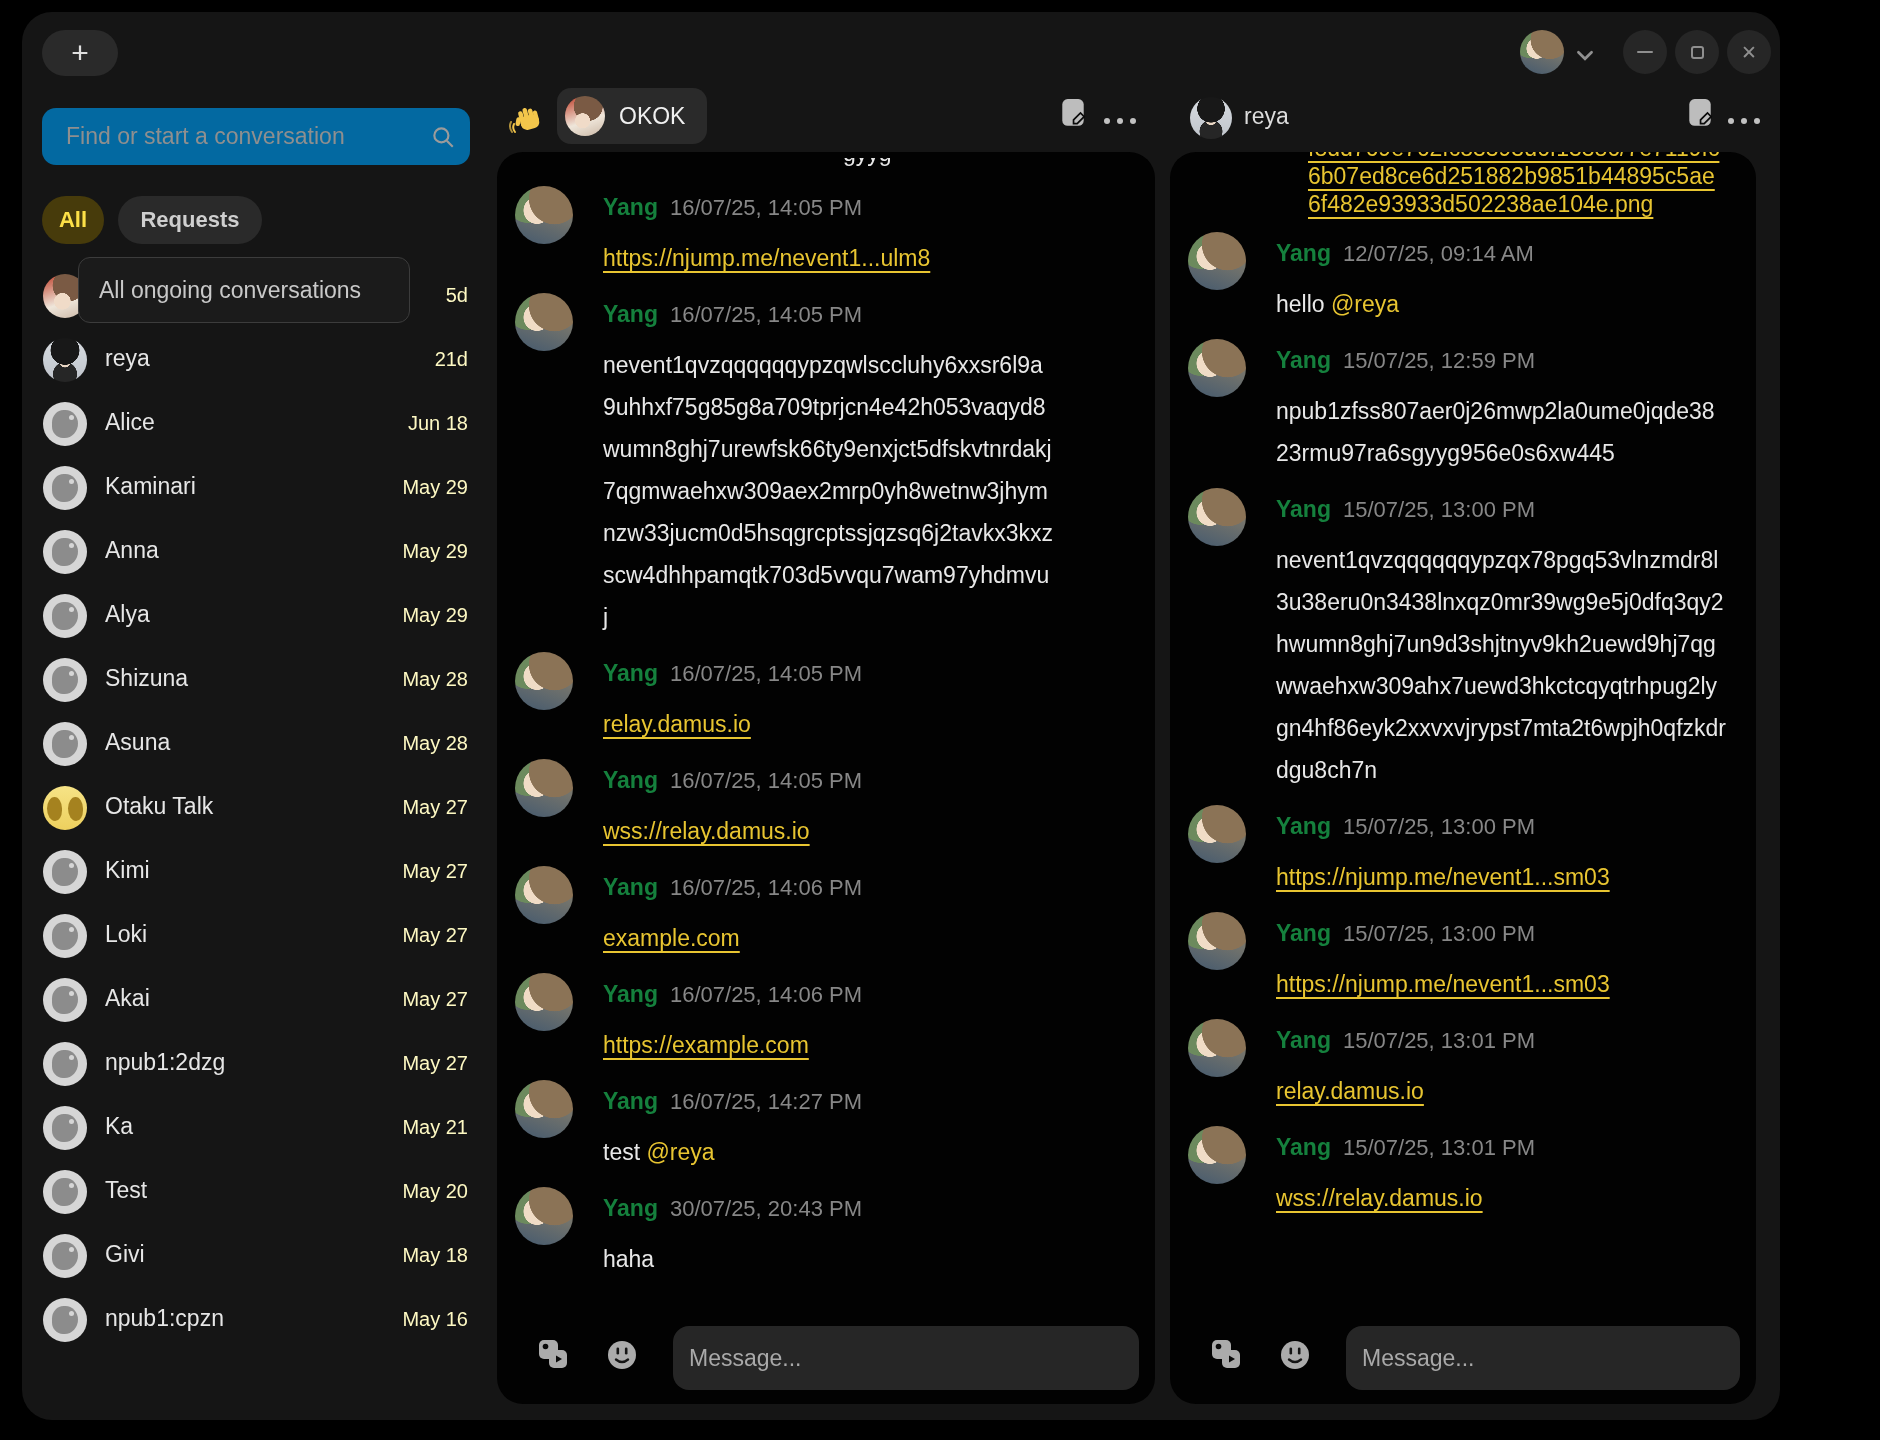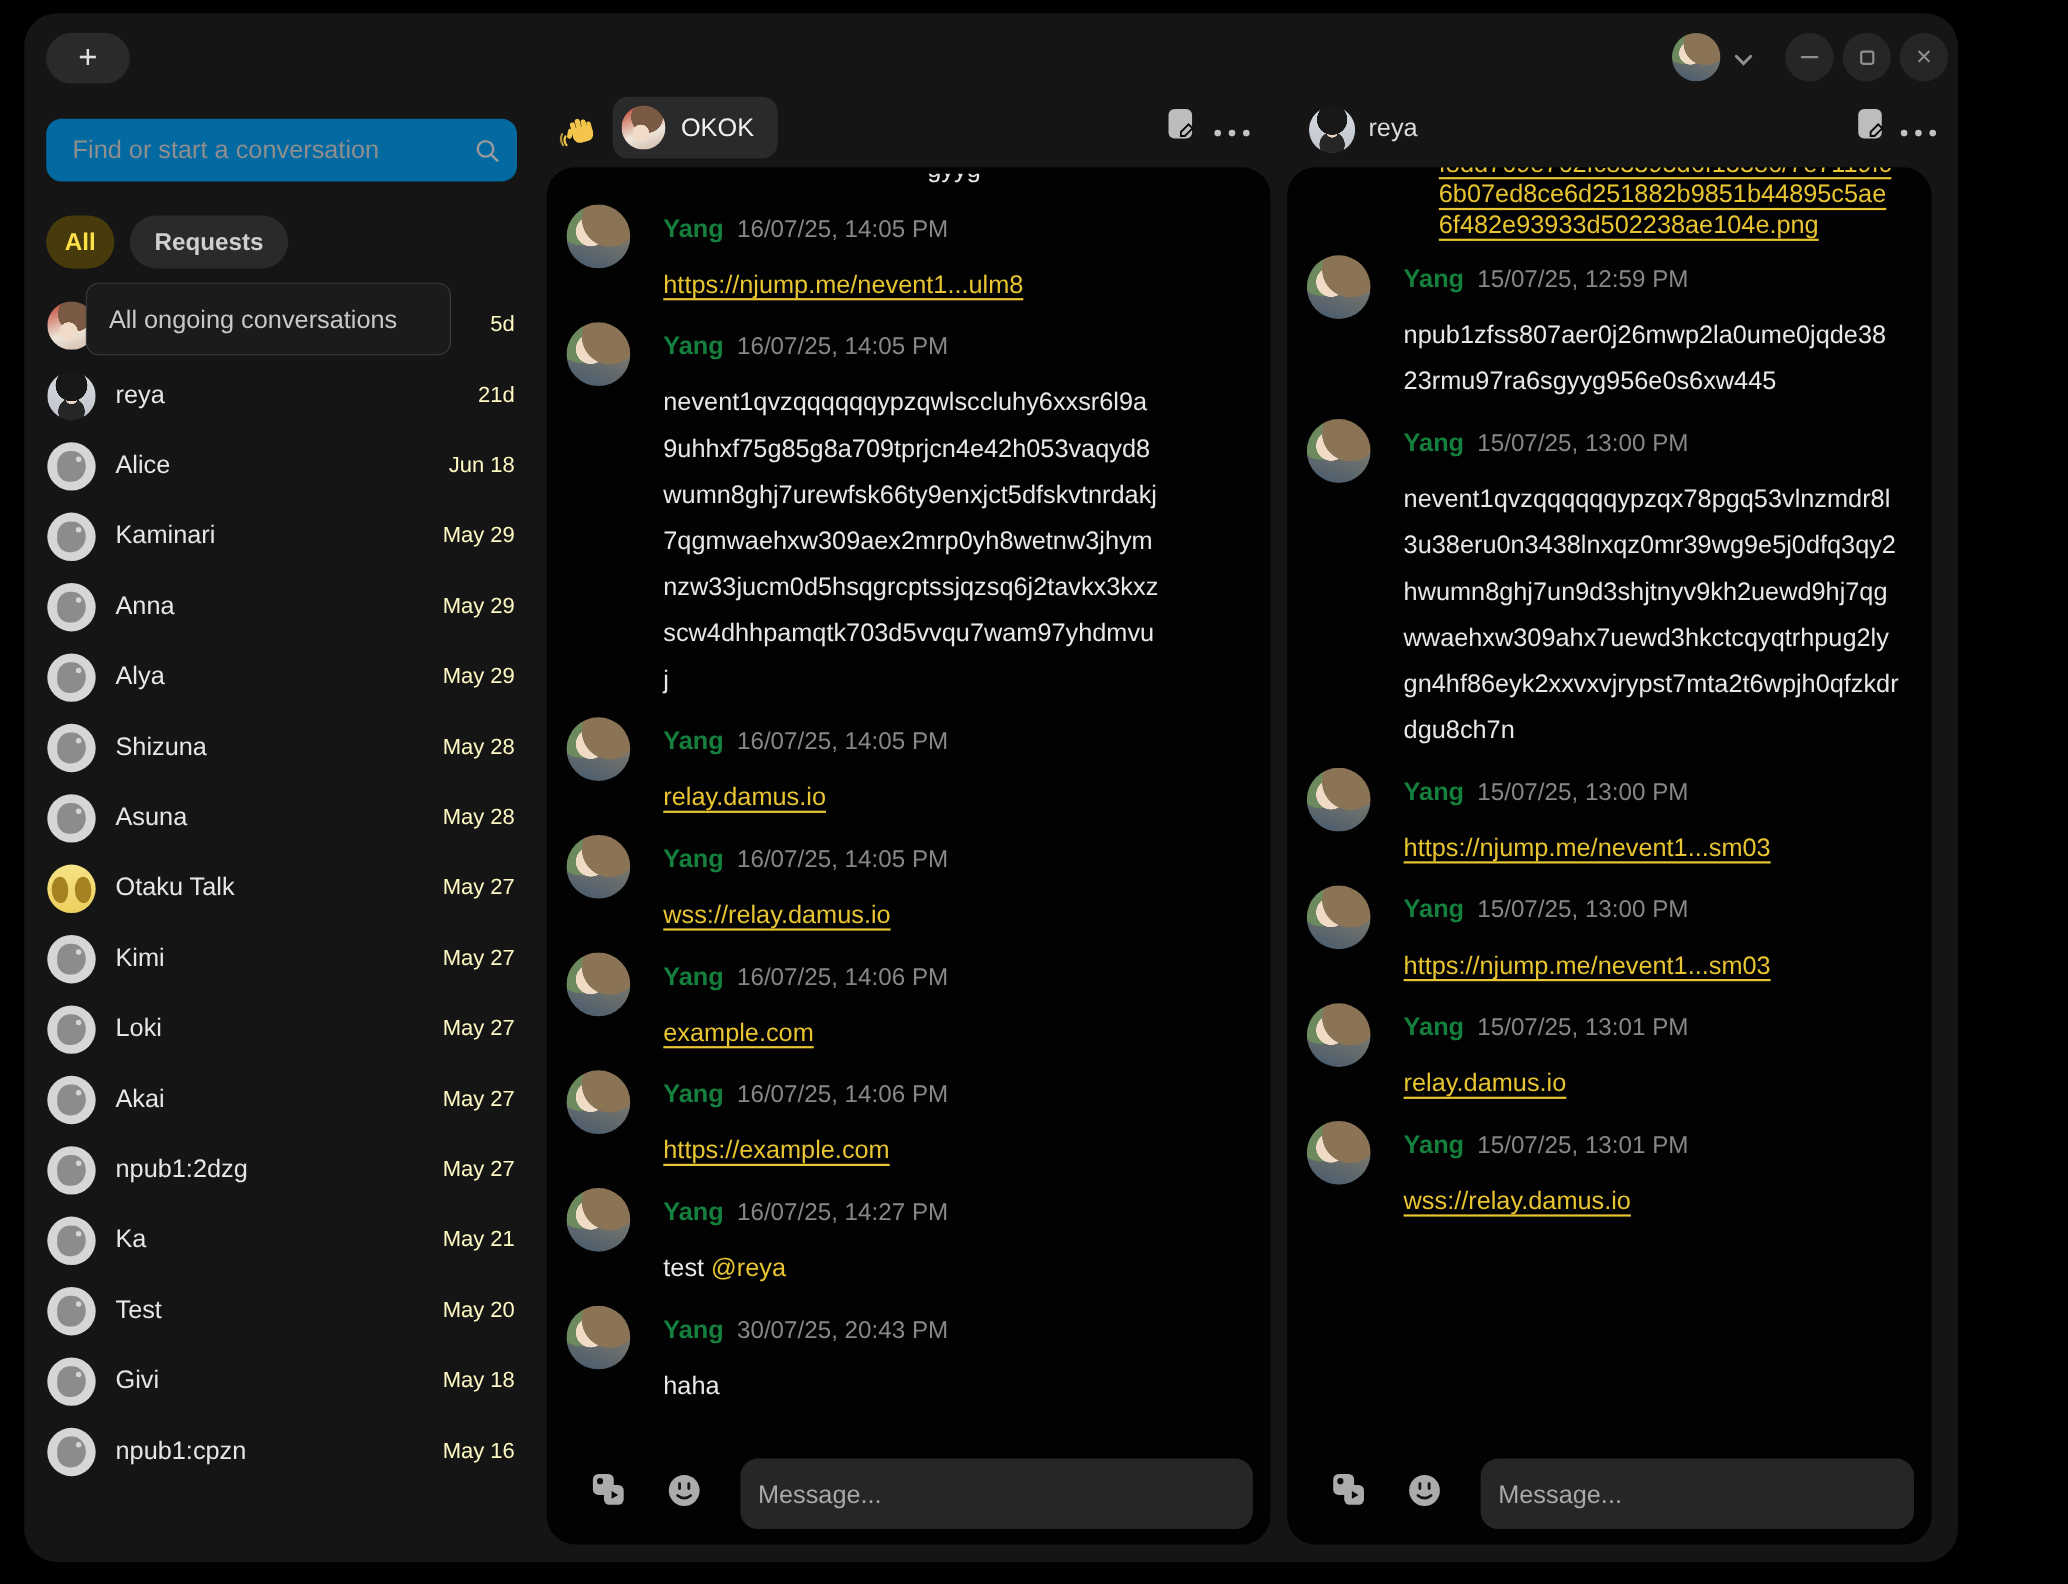--- a/index.html
+++ b/index.html
@@ -344,20 +344,25 @@
             <path d="M11 21.5q6 5 12 0" stroke="#141414" stroke-width="2.4" fill="none" stroke-linecap="round"></path>
           </svg>
       </span>
       <input class="msg-input" type="text" placeholder="Message..." style="">
     </div>
   </div>
 
   <div class="panel" id="panel-reya">
     <div class="messages" id="messages-reya">
       <div class="clip-link link">f8dd769e762fc83393d6f13386/7e7119fc6b07ed8ce6d251882b9851b44895c5ae6f482e93933d502238ae104e.png</div>
+    <div class="msg">
+          <div class="msg-avatar avatar-yang"></div>
+          <div class="sender-row"><span class="sender">Yang</span><span class="mtime">12/07/25, 09:14 AM</span></div>
+          <div class="body">hello <span class="mention">@reya</span></div>
+        </div>
         <div class="msg">
           <div class="msg-avatar avatar-yang"></div>
           <div class="sender-row"><span class="sender">Yang</span><span class="mtime">15/07/25, 12:59 PM</span></div>
           <div class="body">npub1zfss807aer0j26mwp2la0ume0jqde3823rmu97ra6sgyyg956e0s6xw445</div>
         </div>
         <div class="msg">
           <div class="msg-avatar avatar-yang"></div>
           <div class="sender-row"><span class="sender">Yang</span><span class="mtime">15/07/25, 13:00 PM</span></div>
           <div class="body">nevent1qvzqqqqqqypzqx78pgq53vlnzmdr8l3u38eru0n3438lnxqz0mr39wg9e5j0dfq3qy2hwumn8ghj7un9d3shjtnyv9kh2uewd9hj7qgwwaehxw309ahx7uewd3hkctcqyqtrhpug2lygn4hf86eyk2xxvxvjrypst7mta2t6wpjh0qfzkdrdgu8ch7n</div>
         </div>

